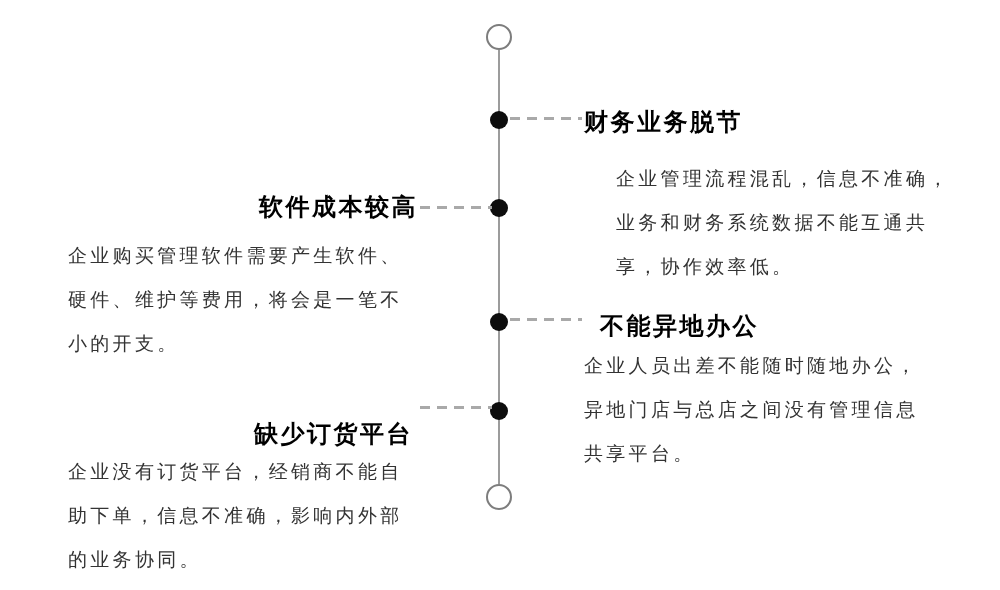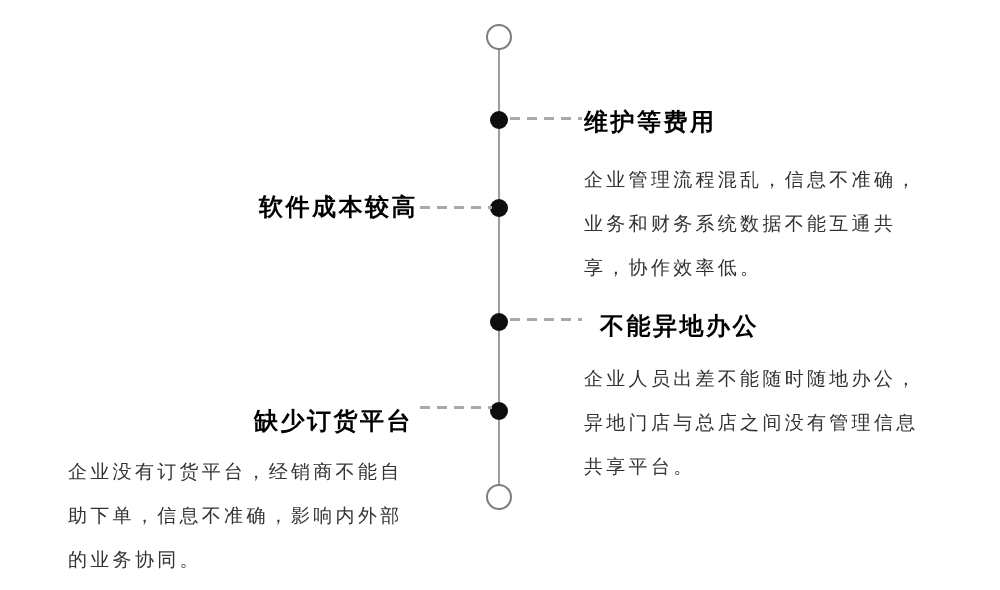--- a/index.html
+++ b/index.html
@@ -69,26 +69,26 @@
     position: absolute;
     margin: 0;
     font-size: 19px;
     font-weight: 400;
     color: #333333;
     letter-spacing: 3.3px;
     line-height: 44px;
     white-space: pre-line;
   }
   .ttl-r1 { left: 584px; top: 108px; }
-  .bdy-r1 { left: 584px; top: 158px; }
+  .bdy-r1 { left: 616px; top: 158px; font-family: Liberation Mono, monospace; }
   .ttl-l1 { right: 582px; top: 193px; text-align: left; margin-left: 24px; }
   .bdy-l1 { left: 68px;  top: 234px; }
   .ttl-r2 { left: 584px; top: 312px; margin-left: 16px; }
-  .bdy-r2 { left: 584px; top: 357px; }
-  .ttl-l2 { right: 587px; top: 407px; text-align: right; }
+  .bdy-r2 { left: 584px; top: 344px; }
+  .ttl-l2 { right: 587px; top: 420px; text-align: right; }
   .bdy-l2 { left: 68px;  top: 450px; }
 </style>
 </head>
 <body>
 
 <div class="stage">
 
   <div class="vline"></div>
   <div class="endpoint ep-top"></div>
   <div class="endpoint ep-bottom"></div>
@@ -96,26 +96,29 @@
   <div class="dot dot-1"></div>
   <div class="dot dot-2"></div>
   <div class="dot dot-3"></div>
   <div class="dot dot-4"></div>
 
   <div class="dash dash-r dash-1"></div>
   <div class="dash dash-l dash-2"></div>
   <div class="dash dash-r dash-3"></div>
   <div class="dash dash-l dash-4"></div>
 
-  <h2 class="ttl ttl-r1">维护等费用</h2>
+  <h2 class="ttl ttl-r1">财务业务脱节</h2>
   <p class="bdy bdy-r1">企业管理流程混乱，信息不准确，
 业务和财务系统数据不能互通共
 享，协作效率低。</p>
 
   <h2 class="ttl ttl-l1">软件成本较高</h2>
+  <p class="bdy bdy-l1">企业购买管理软件需要产生软件、
+硬件、维护等费用，将会是一笔不
+小的开支。</p>
 
   <h2 class="ttl ttl-r2">不能异地办公</h2>
   <p class="bdy bdy-r2">企业人员出差不能随时随地办公，
 异地门店与总店之间没有管理信息
 共享平台。</p>
 
   <h2 class="ttl ttl-l2">缺少订货平台</h2>
   <p class="bdy bdy-l2">企业没有订货平台，经销商不能自
 助下单，信息不准确，影响内外部
 的业务协同。</p>

